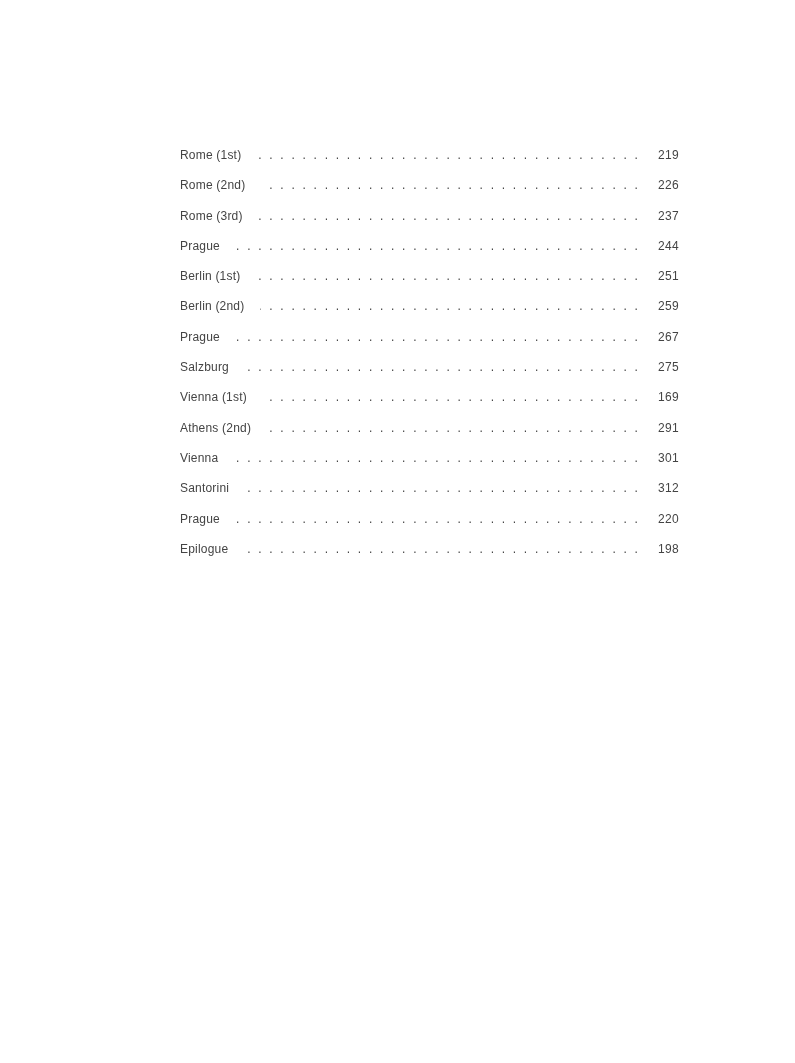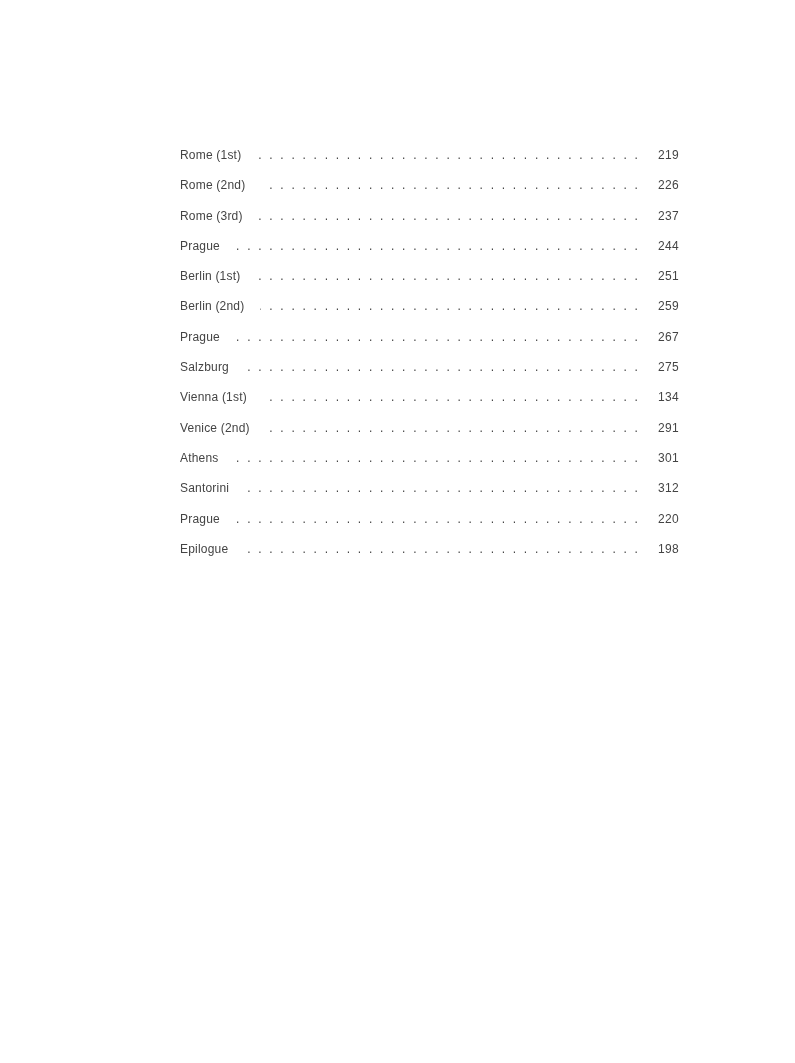--- a/index.html
+++ b/index.html
@@ -105,31 +105,31 @@
 
   <div class="toc-row">
     <span class="toc-label">Salzburg</span>
     <span class="toc-dots" aria-hidden="true">. . . . . . . . . . . . . . . . . . . . . . . . . . . . . . . . . . . . . . . . . . . . . . . . . . . . . . . . . . . . . . . . . . . . . . . . . . . . . . . . . . . . . . . . . .</span>
     <span class="toc-page">275</span>
   </div>
 
   <div class="toc-row">
     <span class="toc-label">Vienna (1st)</span>
     <span class="toc-dots" aria-hidden="true">. . . . . . . . . . . . . . . . . . . . . . . . . . . . . . . . . . . . . . . . . . . . . . . . . . . . . . . . . . . . . . . . . . . . . . . . . . . . . . . . . . . . . . . . . .</span>
-    <span class="toc-page">134</span>
+    <span class="toc-page">169</span>
   </div>
 
   <div class="toc-row">
-    <span class="toc-label">Venice (2nd)</span>
+    <span class="toc-label">Athens (2nd)</span>
     <span class="toc-dots" aria-hidden="true">. . . . . . . . . . . . . . . . . . . . . . . . . . . . . . . . . . . . . . . . . . . . . . . . . . . . . . . . . . . . . . . . . . . . . . . . . . . . . . . . . . . . . . . . . .</span>
     <span class="toc-page">291</span>
   </div>
 
   <div class="toc-row">
-    <span class="toc-label">Athens</span>
+    <span class="toc-label">Vienna</span>
     <span class="toc-dots" aria-hidden="true">. . . . . . . . . . . . . . . . . . . . . . . . . . . . . . . . . . . . . . . . . . . . . . . . . . . . . . . . . . . . . . . . . . . . . . . . . . . . . . . . . . . . . . . . . .</span>
     <span class="toc-page">301</span>
   </div>
 
   <div class="toc-row">
     <span class="toc-label">Santorini</span>
     <span class="toc-dots" aria-hidden="true">. . . . . . . . . . . . . . . . . . . . . . . . . . . . . . . . . . . . . . . . . . . . . . . . . . . . . . . . . . . . . . . . . . . . . . . . . . . . . . . . . . . . . . . . . .</span>
     <span class="toc-page">312</span>
   </div>
 

